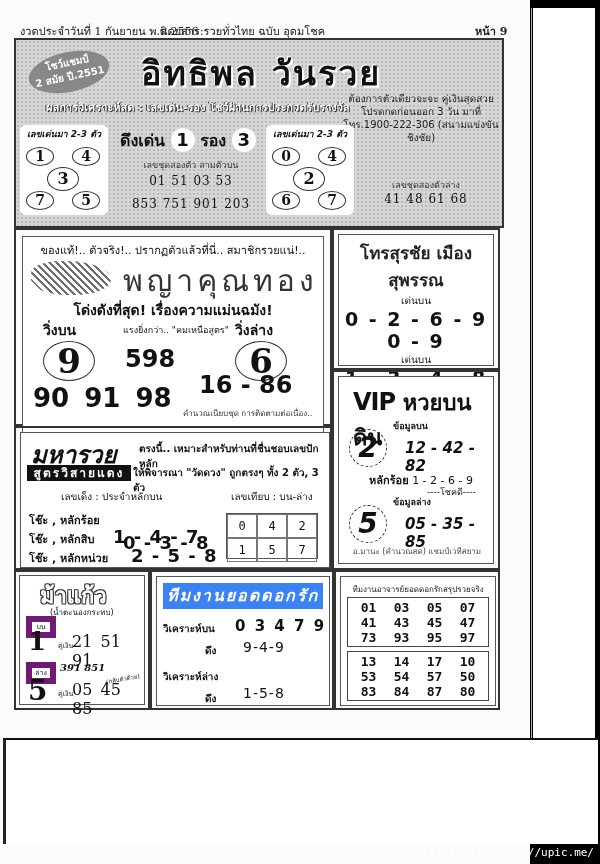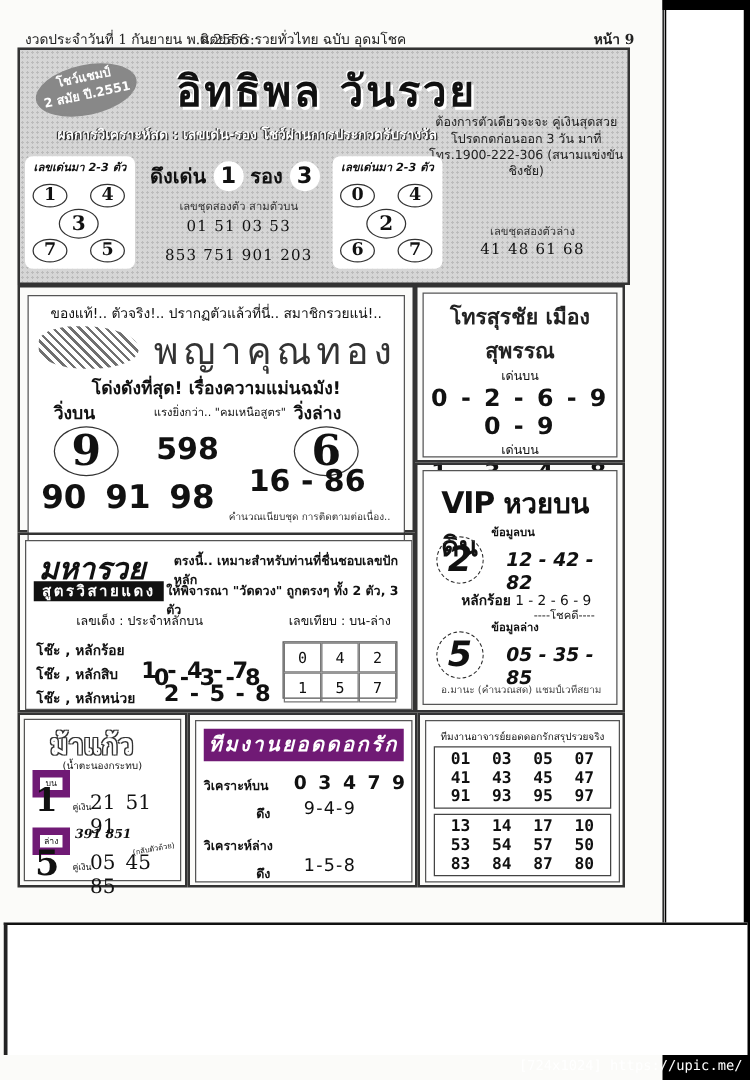--- a/index.html
+++ b/index.html
@@ -85,21 +85,21 @@
   .k-tag { position:absolute; left:6px; width:18px; height:10px; border:6px solid #701a75; font-size:7px; text-align:center; line-height:10px; }
   .k-big { position:absolute; left:8px; font-family:"DejaVu Serif", serif; font-weight:bold; }
   .k-pair { position:absolute; left:38px; font-size:7px; }
   .k-nums { position:absolute; left:52px; font-family:"DejaVu Serif", serif; font-size:16px; word-spacing:3px; }
   .k-it { position:absolute; left:40px; top:86px; font-size:10px; font-weight:bold; font-style:italic; font-family:"DejaVu Serif", serif; }
   .k-note { position:absolute; left:86px; top:98px; font-size:6px; transform:rotate(-10deg); }
 
   
   .team { left:150px; top:570px; width:184px; height:140px; }
   .team .inner { left:4px; top:4px; width:174px; height:130px; }
-  .tm-title { position:absolute; left:6px; top:6px; width:160px; height:26px; background:#701a75; color:#fff; font-size:16px; font-style:italic; font-weight:bold; text-align:center; line-height:26px; letter-spacing:2px; }
+  .tm-title { position:absolute; left:6px; top:6px; width:160px; height:26px; background:#3b82f6; color:#fff; font-size:16px; font-style:italic; font-weight:bold; text-align:center; line-height:26px; letter-spacing:2px; }
   .tm-lbl { position:absolute; font-size:10px; font-weight:bold; }
   .tm-val { position:absolute; font-size:15px; font-weight:bold; letter-spacing:2px; }
   .tm-hand { position:absolute; font-size:14px; letter-spacing:1px; }
 
   .nums { left:334px; top:570px; width:166px; height:140px; }
   .nums .inner { left:4px; top:4px; width:156px; height:130px; }
   .n-title { position:absolute; left:0; top:6px; width:100%; text-align:center; font-size:8px; }
   .n-box { position:absolute; left:6px; width:142px; height:50px; border:1px solid #444; box-sizing:border-box; display:grid; grid-template-columns:repeat(4,1fr); padding:2px 4px; }
   .n-box span { font-family:"DejaVu Sans Mono", monospace; font-weight:bold; font-size:13px; text-align:center; line-height:15px; }
 </style>
@@ -259,21 +259,21 @@
       <div class="n-title">ทีมงานอาจารย์ยอดดอกรักสรุปรวยจริง</div>
       <div class="n-box" style="top:20px;">
         <span>01</span>
           <span>03</span>
           <span>05</span>
           <span>07</span>
         <span>41</span>
           <span>43</span>
           <span>45</span>
           <span>47</span>
-        <span>91</span>
+        <span>73</span>
           <span>93</span>
           <span>95</span>
           <span>97</span>
       </div>
       <div class="n-box" style="top:74px;">
         <span>13</span>
           <span>14</span>
           <span>17</span>
           <span>10</span>
         <span>53</span>

